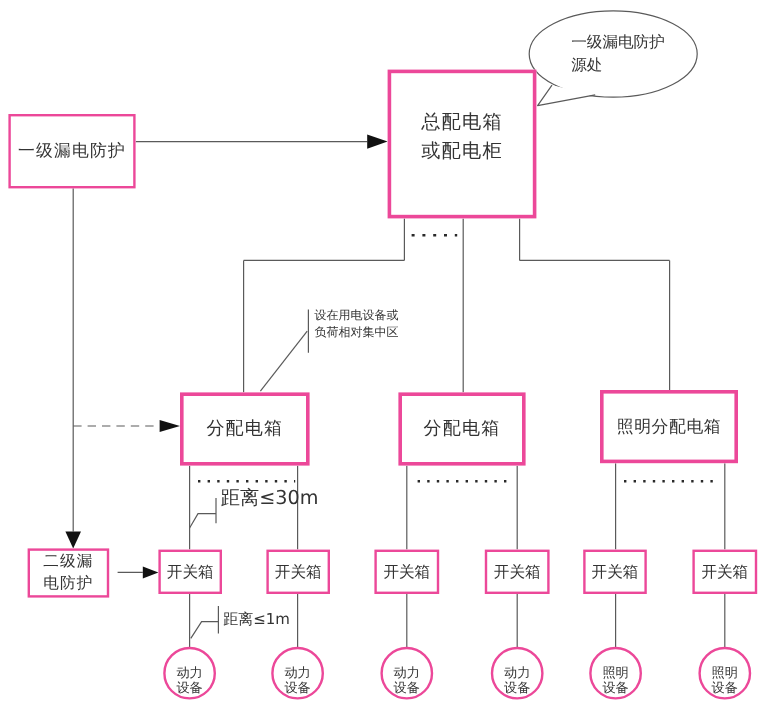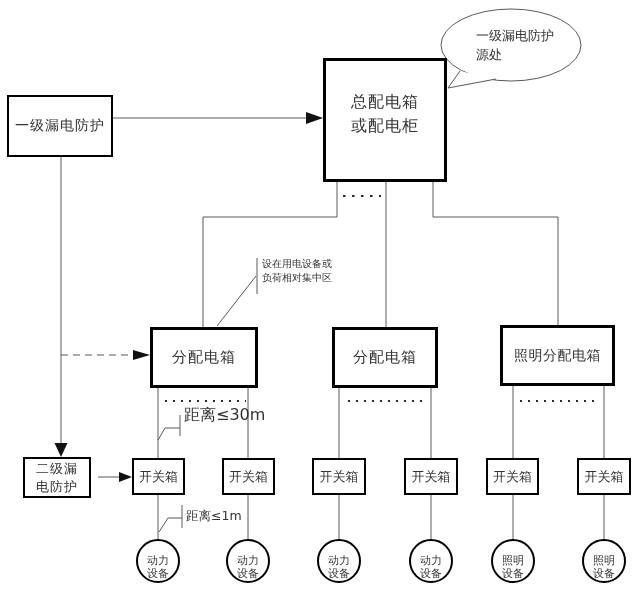--- a/index.html
+++ b/index.html
@@ -1,19 +1,19 @@
 <!DOCTYPE html>
 <html><head>
 <meta charset="utf-8">
 <style>
   html,body{margin:0;padding:0;background:#ffffff;}
   .stage{position:relative;width:640px;height:592px;background:#ffffff;overflow:hidden;
          font-family:"DejaVu Sans","Liberation Sans",sans-serif;}
   svg.wires{position:absolute;left:0;top:0;width:640px;height:592px;}
-  .box{position:absolute;box-sizing:border-box;background:#ffffff;border:2px solid #000000;
+  .box{position:absolute;box-sizing:border-box;background:#ffffff;border:2px solid #ec4899;
        display:flex;align-items:center;justify-content:center;text-align:center;
        white-space:pre-line;color:#333333;letter-spacing:1px;}
   .heavy{border-width:3px;}
   .circle{border-radius:50%;line-height:1.25;letter-spacing:0;align-items:flex-end;}
   .floating{position:absolute;color:#333333;white-space:pre-line;}
 </style>
 </head>
 <body>
 
 <div class="stage">

